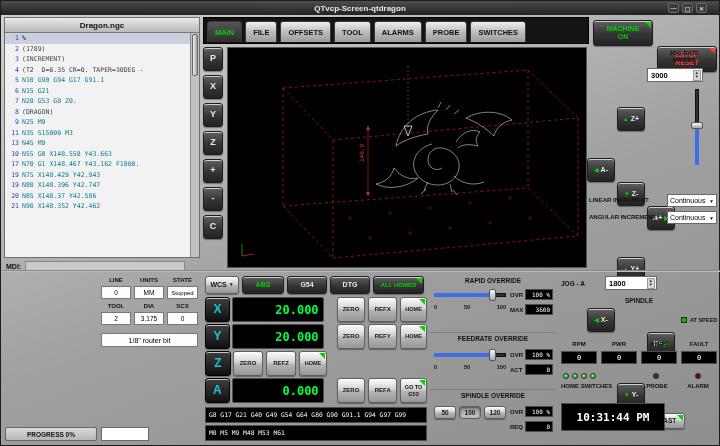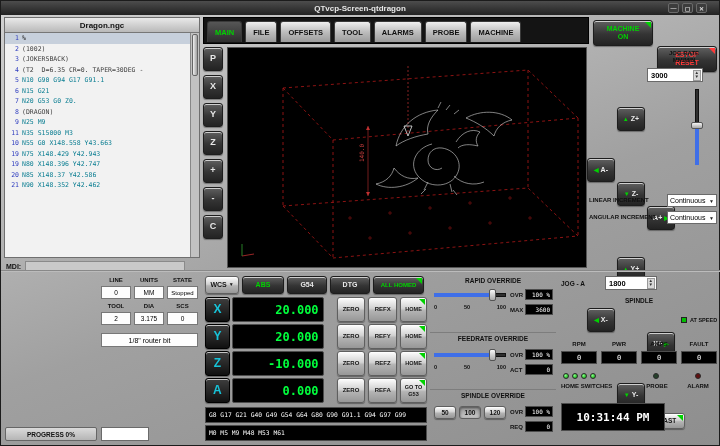--- a/index.html
+++ b/index.html
@@ -97,25 +97,25 @@
 
   <div class="abs" id="gcode-panel">
     <div id="gcode-header">Dragon.ngc</div>
     <div id="gcode-lines">
         <div class="grow cur">
           <span class="gnum">1</span>
           <span class="gtxt plain">%</span>
         </div>
         <div class="grow">
           <span class="gnum">2</span>
-          <span class="gtxt comment">(1002)</span>
+          <span class="gtxt comment">(1789)</span>
         </div>
         <div class="grow">
           <span class="gnum">3</span>
-          <span class="gtxt comment">(JOKERSBACK)</span>
+          <span class="gtxt comment">(INCREMENT)</span>
         </div>
         <div class="grow">
           <span class="gnum">4</span>
           <span class="gtxt comment">(T2  D=6.35 CR=0. TAPER=30DEG -</span>
         </div>
         <div class="grow">
           <span class="gnum">5</span>
           <span class="gtxt code">N10 G90 G94 G17 G91.1</span>
         </div>
         <div class="grow">
@@ -132,22 +132,30 @@
         </div>
         <div class="grow">
           <span class="gnum">9</span>
           <span class="gtxt code">N25 M9</span>
         </div>
         <div class="grow">
           <span class="gnum">11</span>
           <span class="gtxt code">N35 S15000 M3</span>
         </div>
         <div class="grow">
+          <span class="gnum">13</span>
+          <span class="gtxt code">N45 M9</span>
+        </div>
+        <div class="grow">
           <span class="gnum">10</span>
           <span class="gtxt code">N55 G0 X148.558 Y43.663</span>
+        </div>
+        <div class="grow">
+          <span class="gnum">17</span>
+          <span class="gtxt code">N70 G1 X148.467 Y43.162 F1000.</span>
         </div>
         <div class="grow">
           <span class="gnum">19</span>
           <span class="gtxt code">N75 X148.429 Y42.943</span>
         </div>
         <div class="grow">
           <span class="gnum">19</span>
           <span class="gtxt code">N80 X148.396 Y42.747</span>
         </div>
         <div class="grow">
@@ -169,21 +177,21 @@
   </div>
 
   <div class="abs" id="tabbar">
       <div id="tabs">
         <div class="tab active">MAIN</div>
         <div class="tab">FILE</div>
         <div class="tab">OFFSETS</div>
         <div class="tab">TOOL</div>
         <div class="tab">ALARMS</div>
         <div class="tab">PROBE</div>
-        <div class="tab">MACHINE</div>
+        <div class="tab">SWITCHES</div>
       </div>
     </div>
 
   <div class="abs" id="viewbtns">
       <div class="btn dark vbtn">P</div>
       <div class="btn dark vbtn">X</div>
       <div class="btn dark vbtn">Y</div>
       <div class="btn dark vbtn">Z</div>
       <div class="btn dark vbtn">+</div>
       <div class="btn dark vbtn">-</div>
@@ -359,21 +367,20 @@
       </div>
       <div class="dro-row">
         <div class="btn axis">Y</div>
         <div class="disp dval">20.000</div>
         <div class="btn sb">ZERO</div>
         <div class="btn sb">REFY</div>
         <div class="btn sb home">HOME<span class="tri"></span></div>
       </div>
       <div class="dro-row">
         <div class="btn axis">Z</div>
-        <div class="disp dval">-10.000</div>
         <div class="btn sb">ZERO</div>
         <div class="btn sb">REFZ</div>
         <div class="btn sb home">HOME<span class="tri"></span></div>
       </div>
       <div class="dro-row">
         <div class="btn axis">A</div>
         <div class="disp dval">0.000</div>
         <div class="btn sb">ZERO</div>
         <div class="btn sb">REFA</div>
         <div class="btn sb home">GO TO G53<span class="tri"></span></div>

